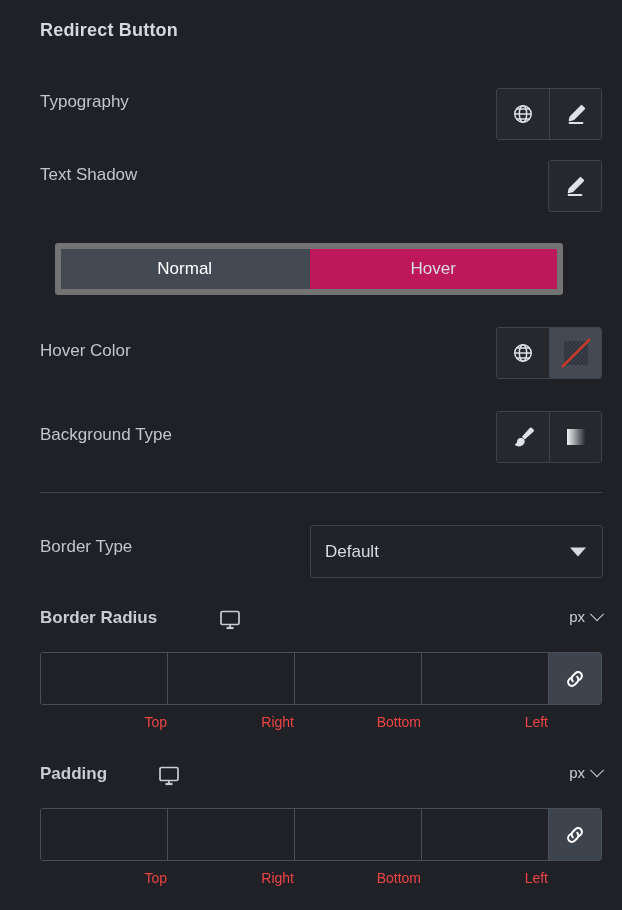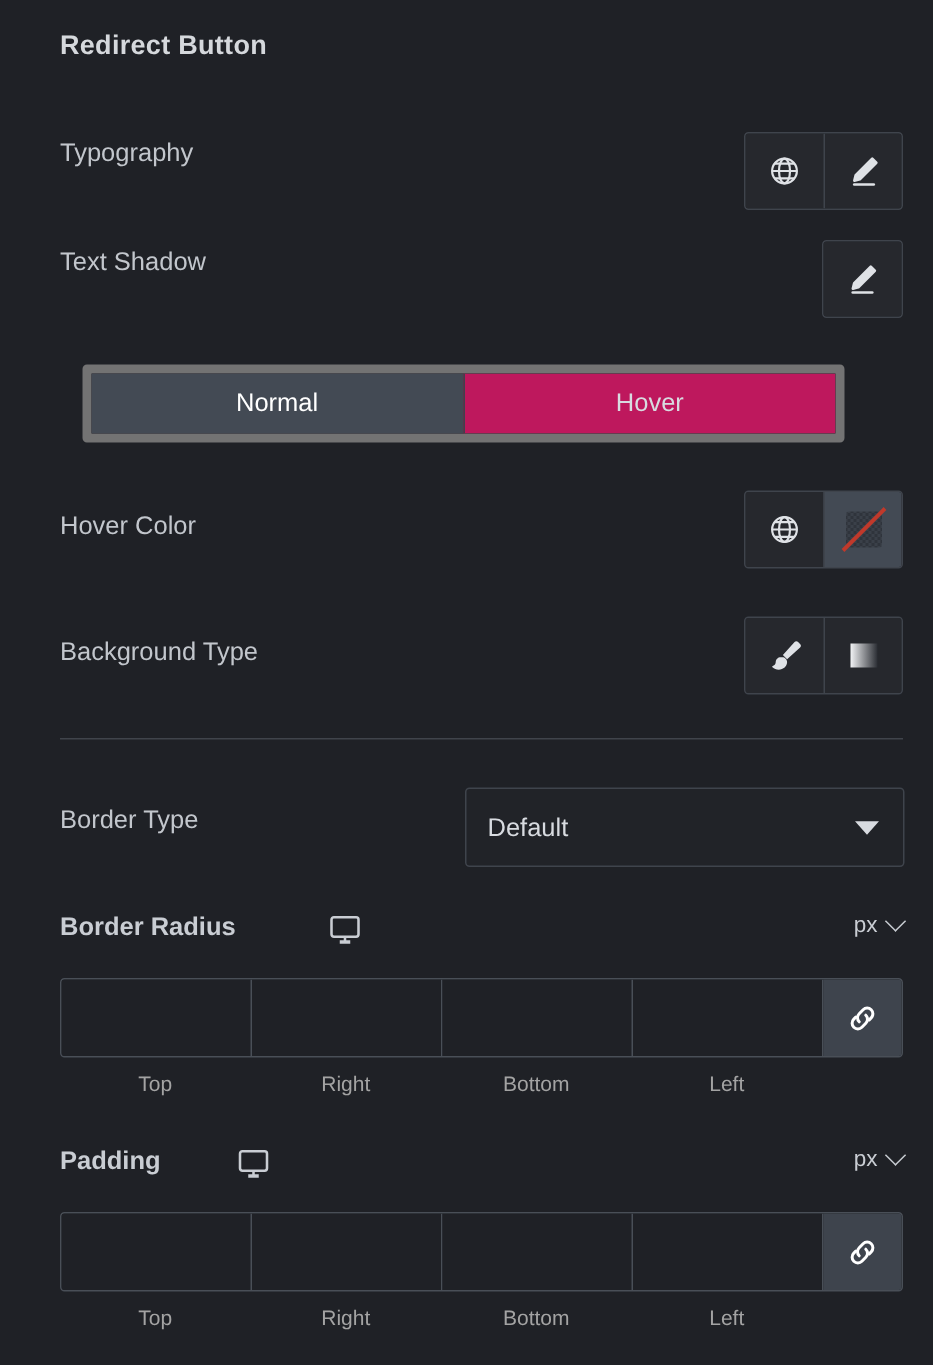--- a/index.html
+++ b/index.html
@@ -111,22 +111,22 @@
   }
   .link-btn {
     flex: 1; display: flex; align-items: center; justify-content: center;
     background: #3e444d; cursor: pointer;
   }
   .dim-labels {
     position: absolute; left: 40px;
     width: 562px; display: flex;
   }
   .dim-labels span {
-    width: 127px; text-align: center;
-    font-size: 14px; color: #a3a3a3;
+    width: 127px; text-align: right;
+    font-size: 14px; color: #ef4444;
   }
 </style>
 </head>
 <body>
 
 <div class="panel">
 
   <div class="panel-title">Redirect Button</div>
 
   <div class="row" style="top:160px;height:50px;">

